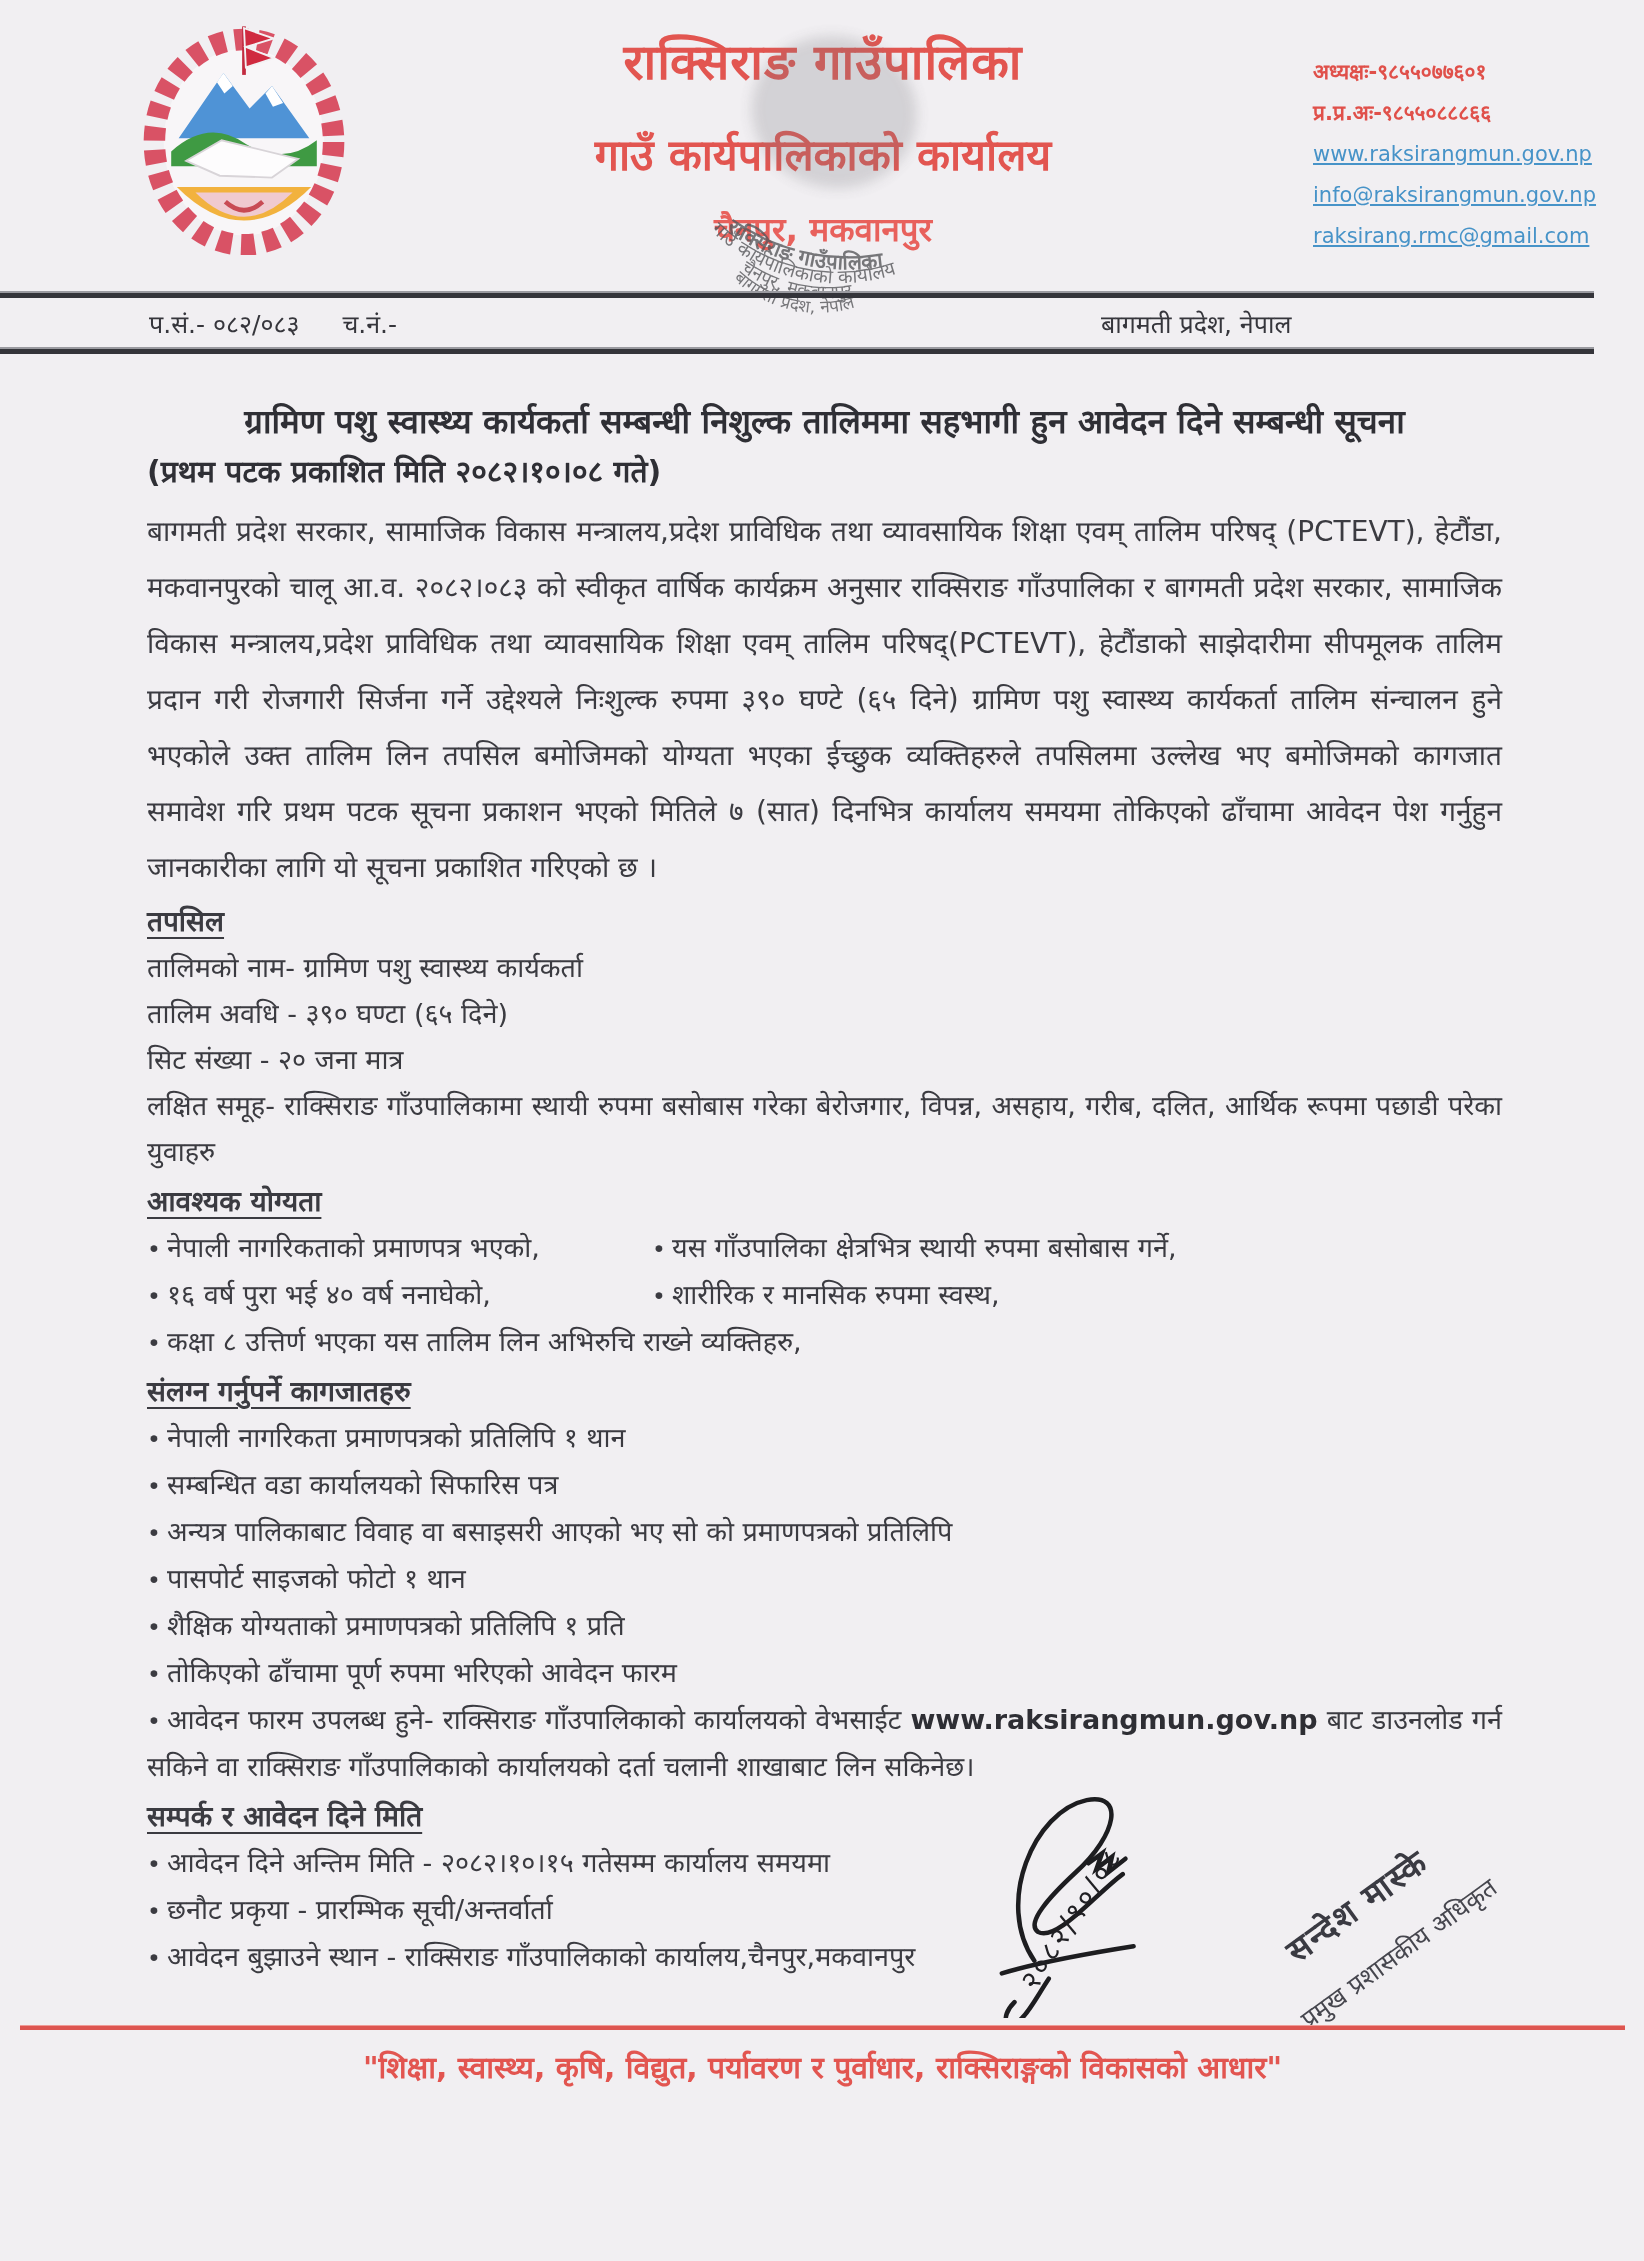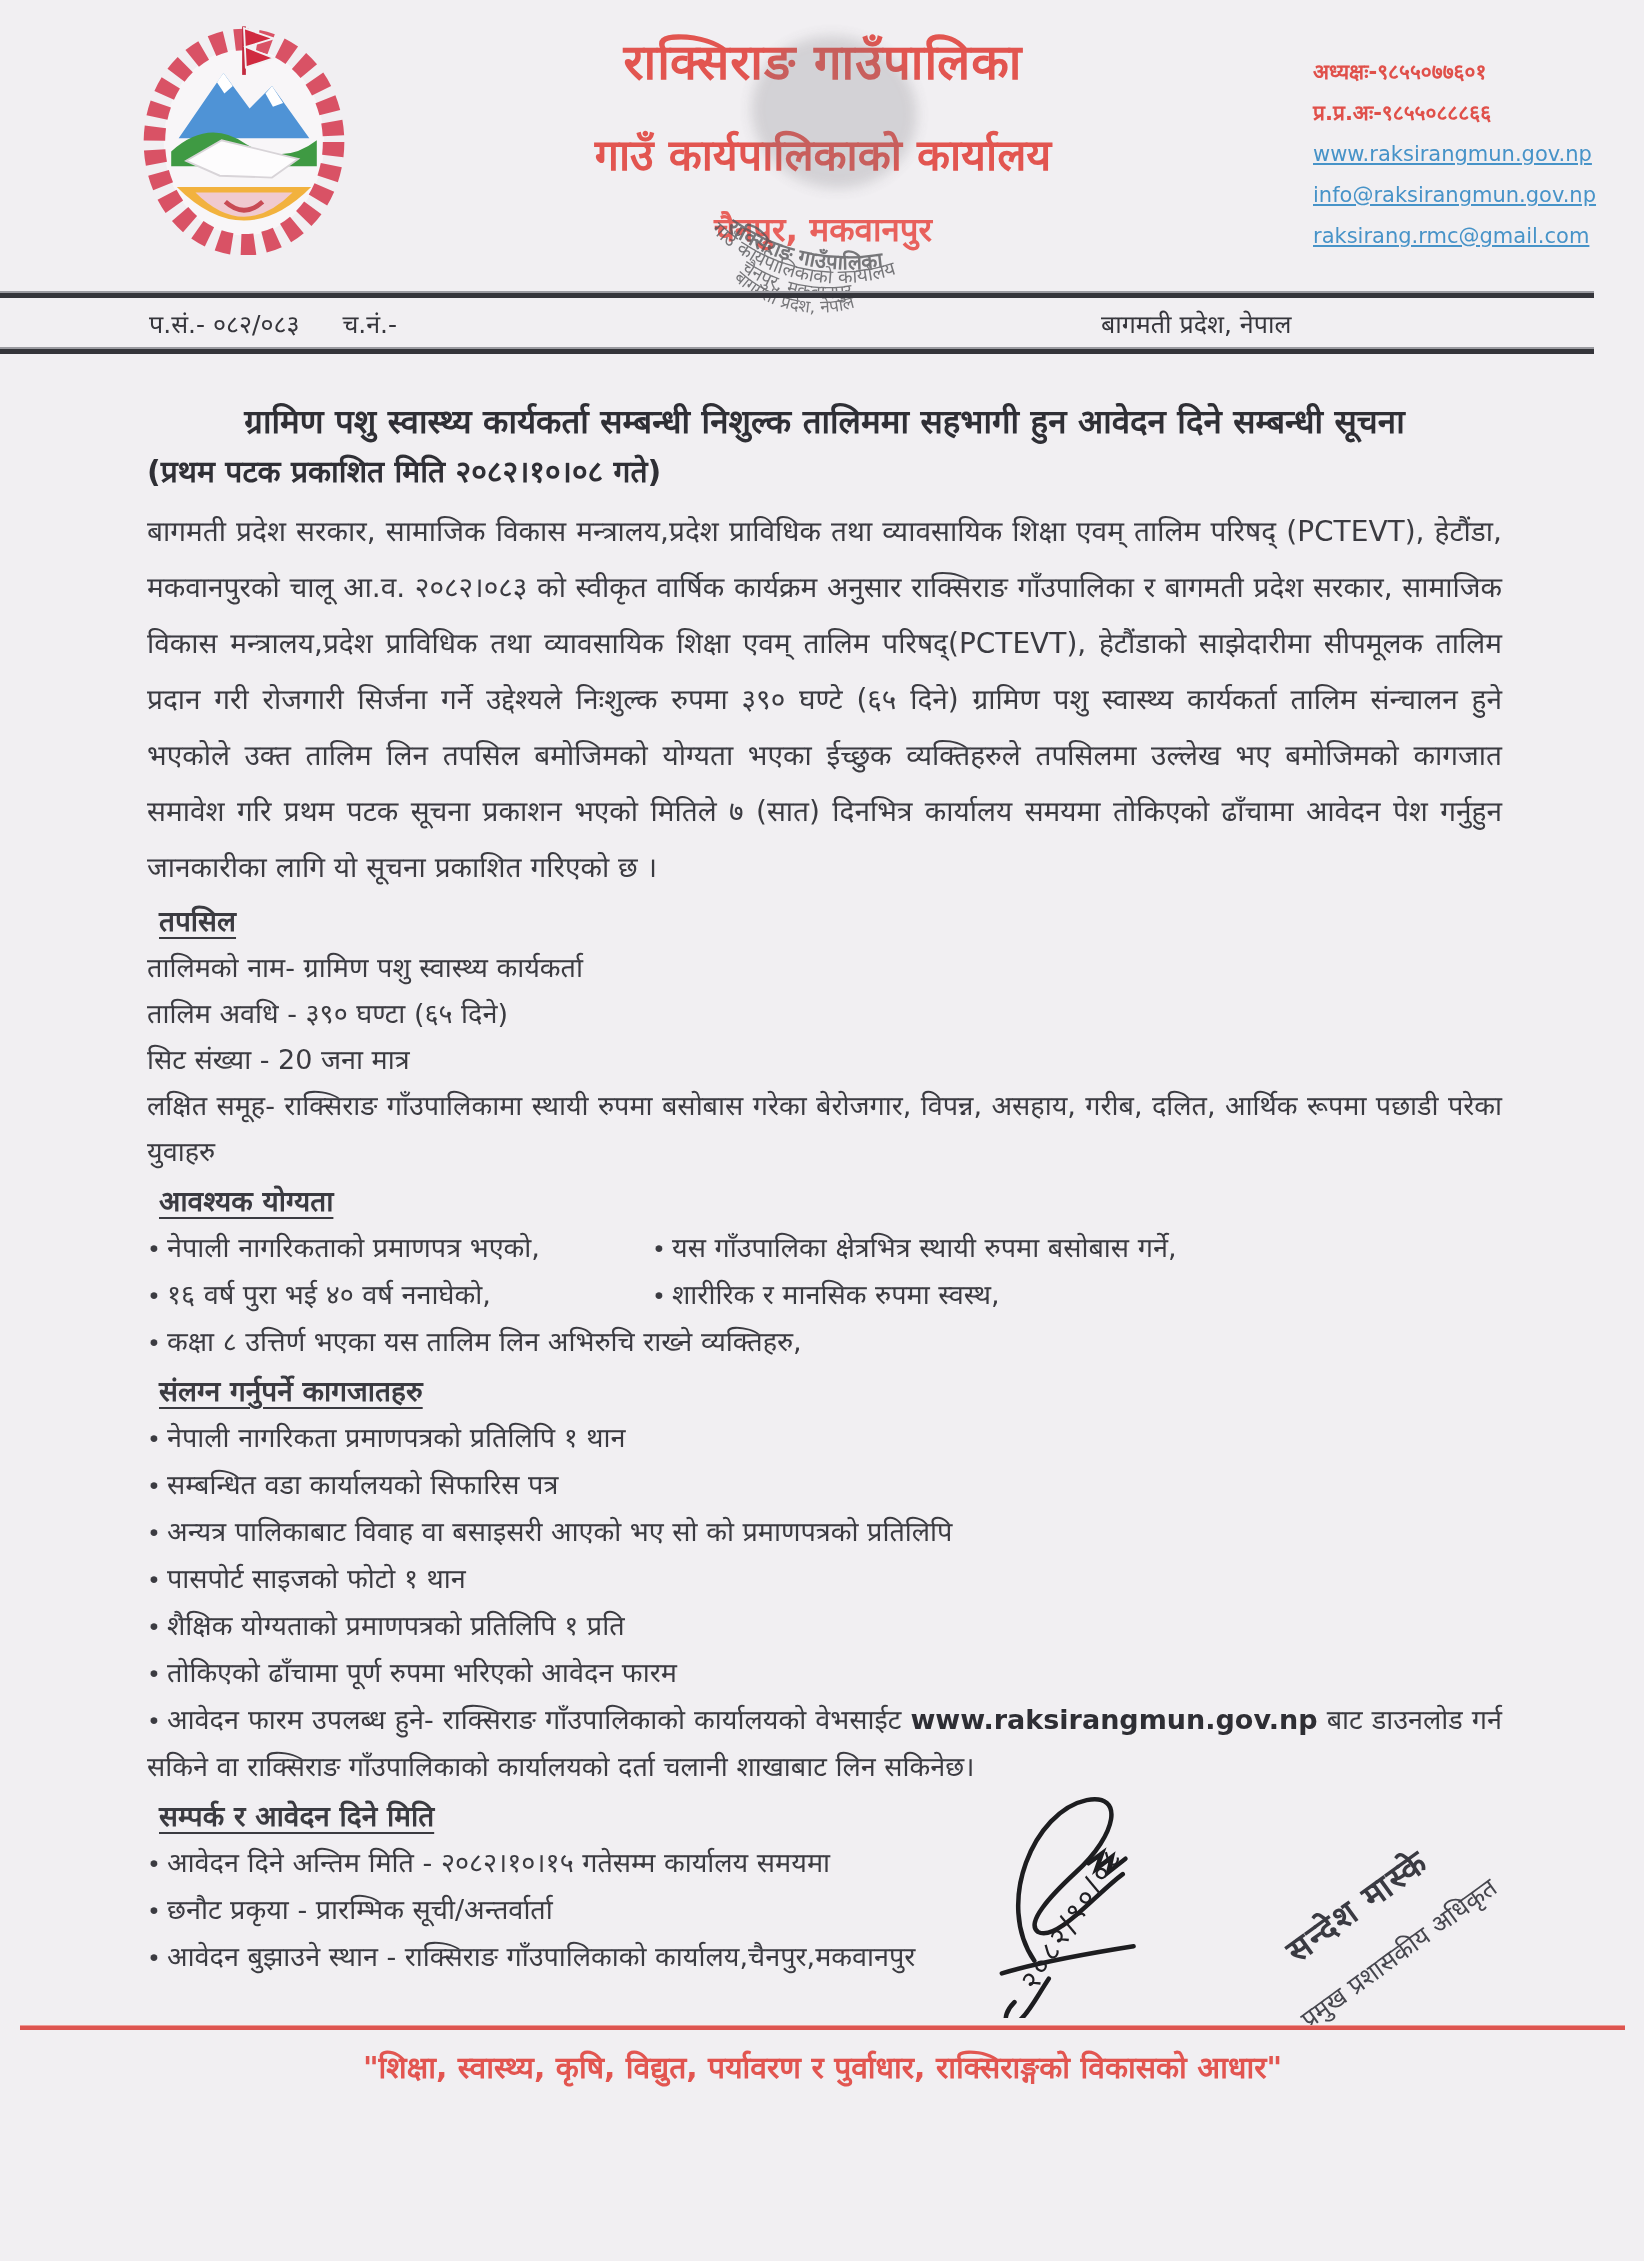--- a/index.html
+++ b/index.html
@@ -24,21 +24,21 @@
   .rule-red{position:absolute; left:20px; width:1605px; height:3.6px; background:#dd5550; border-top:1.8px solid #ef9a96;}
   
   .ref-row{position:absolute; left:149px; top:306px; width:1348px; font-size:25px; color:#36363c;}
   .ref-left{display:inline-flex; gap:43px;justify-content:center;}
   .ref-province{position:absolute; left:952px; top:0;}
   
   .content{position:absolute; left:147px; top:400px; width:1355px;}
   .notice-title{text-align:center; font-size:33px; font-weight:bold; color:#2f2f35; line-height:1.35;}
   .notice-subtitle{text-align:left; font-size:30px; font-weight:bold; color:#2f2f35; margin-top:5.4px; margin-bottom:12.7px;}
   .body-par{font-size:28px; line-height:56px; text-align:justify; color:#3b3b41;}
-  .sec-head{font-size:28px; font-weight:bold; line-height:46px; text-decoration:underline; text-underline-offset:6.3px; margin-top:3.6px;margin-left:12px;}
+  .sec-head{font-size:28px; font-weight:bold; line-height:46px; text-decoration:underline; text-underline-offset:6.3px; margin-top:3.6px;}
   .line{font-size:27px; line-height:46px;}
   .bullet{display:inline-block; width:20px; font-size:23.5px;}
   .two-col{display:flex;}
   .two-col .c1{width:505px;}
   .latin-url{font-weight:bold; color:#2e2e34;}
   
   .sig-svg{position:absolute; left:982px; top:1787px; width:194px; height:231px;}
   .sig-date{position:absolute; left:1042px; top:1958px; font-size:28px; color:#202024;
             transform:rotate(-57deg); transform-origin:left bottom; letter-spacing:2.7px;}
   .stamp-name{position:absolute; left:1303px; top:1927px; font-size:33px; font-weight:bold; color:#3a3a42;
@@ -113,21 +113,21 @@
   <div class="rule-dark" style="top:347px"></div>
 
   <div class="content">
     <div class="notice-title">ग्रामिण पशु स्वास्थ्य कार्यकर्ता सम्बन्धी निशुल्क तालिममा सहभागी हुन आवेदन दिने सम्बन्धी सूचना</div>
     <div class="notice-subtitle">(प्रथम पटक प्रकाशित मिति २०८२।१०।०८ गते)</div>
     <div class="body-par">बागमती प्रदेश सरकार, सामाजिक विकास मन्त्रालय,प्रदेश प्राविधिक तथा व्यावसायिक शिक्षा एवम् तालिम परिषद् (PCTEVT), हेटौंडा, मकवानपुरको चालू आ.व. २०८२।०८३ को स्वीकृत वार्षिक कार्यक्रम अनुसार राक्सिराङ गाँउपालिका र बागमती प्रदेश सरकार, सामाजिक विकास मन्त्रालय,प्रदेश प्राविधिक तथा व्यावसायिक शिक्षा एवम् तालिम परिषद्(PCTEVT), हेटौंडाको साझेदारीमा सीपमूलक तालिम प्रदान गरी रोजगारी सिर्जना गर्ने उद्देश्यले निःशुल्क रुपमा ३९० घण्टे (६५ दिने) ग्रामिण पशु स्वास्थ्य कार्यकर्ता तालिम संन्चालन हुने भएकोले उक्त तालिम लिन तपसिल बमोजिमको योग्यता भएका ईच्छुक व्यक्तिहरुले तपसिलमा उल्लेख भए बमोजिमको कागजात समावेश गरि प्रथम पटक सूचना प्रकाशन भएको मितिले ७ (सात) दिनभित्र कार्यालय समयमा तोकिएको ढाँचामा आवेदन पेश गर्नुहुन जानकारीका लागि यो सूचना प्रकाशित गरिएको छ ।</div>
 
     <div class="sec-head">तपसिल</div>
     <div class="line">तालिमको नाम- ग्रामिण पशु स्वास्थ्य कार्यकर्ता</div>
     <div class="line">तालिम अवधि - ३९० घण्टा (६५ दिने)</div>
-    <div class="line">सिट संख्या - 20 जना मात्र</div>
+    <div class="line">सिट संख्या - २० जना मात्र</div>
     <div class="line" style="text-align:justify">लक्षित समूह- राक्सिराङ गाँउपालिकामा स्थायी रुपमा बसोबास गरेका बेरोजगार, विपन्न, असहाय, गरीब, दलित, आर्थिक रूपमा पछाडी परेका युवाहरु</div>
 
     <div class="sec-head">आवश्यक योग्यता</div>
     <div class="line two-col">
       <span class="c1"><span class="bullet">•</span><span>नेपाली नागरिकताको प्रमाणपत्र भएको,</span></span>
       <span><span class="bullet">•</span><span>यस गाँउपालिका क्षेत्रभित्र स्थायी रुपमा बसोबास गर्ने,</span></span>
     </div>
     <div class="line two-col">
       <span class="c1"><span class="bullet">•</span><span>१६ वर्ष पुरा भई ४० वर्ष ननाघेको,</span></span>
       <span><span class="bullet">•</span><span>शारीरिक र मानसिक रुपमा स्वस्थ,</span></span>

